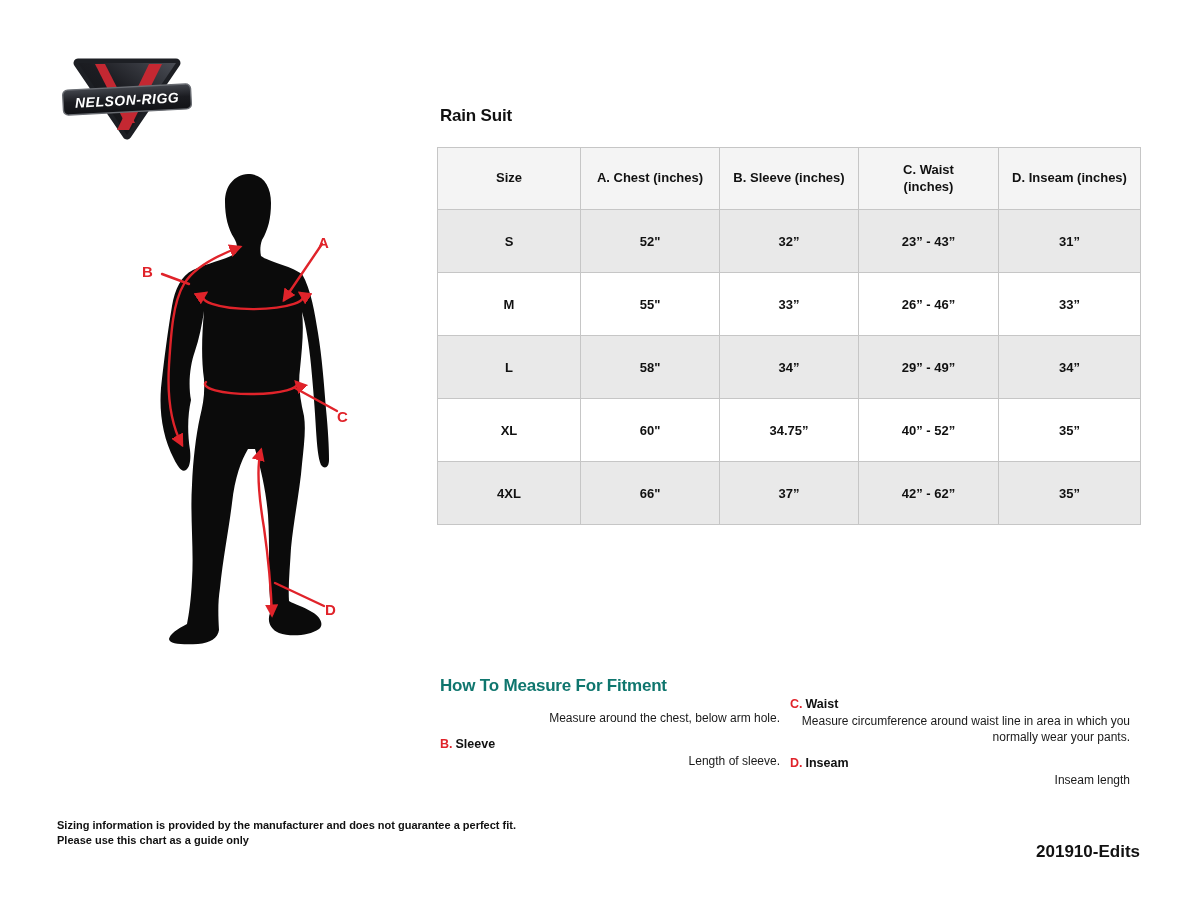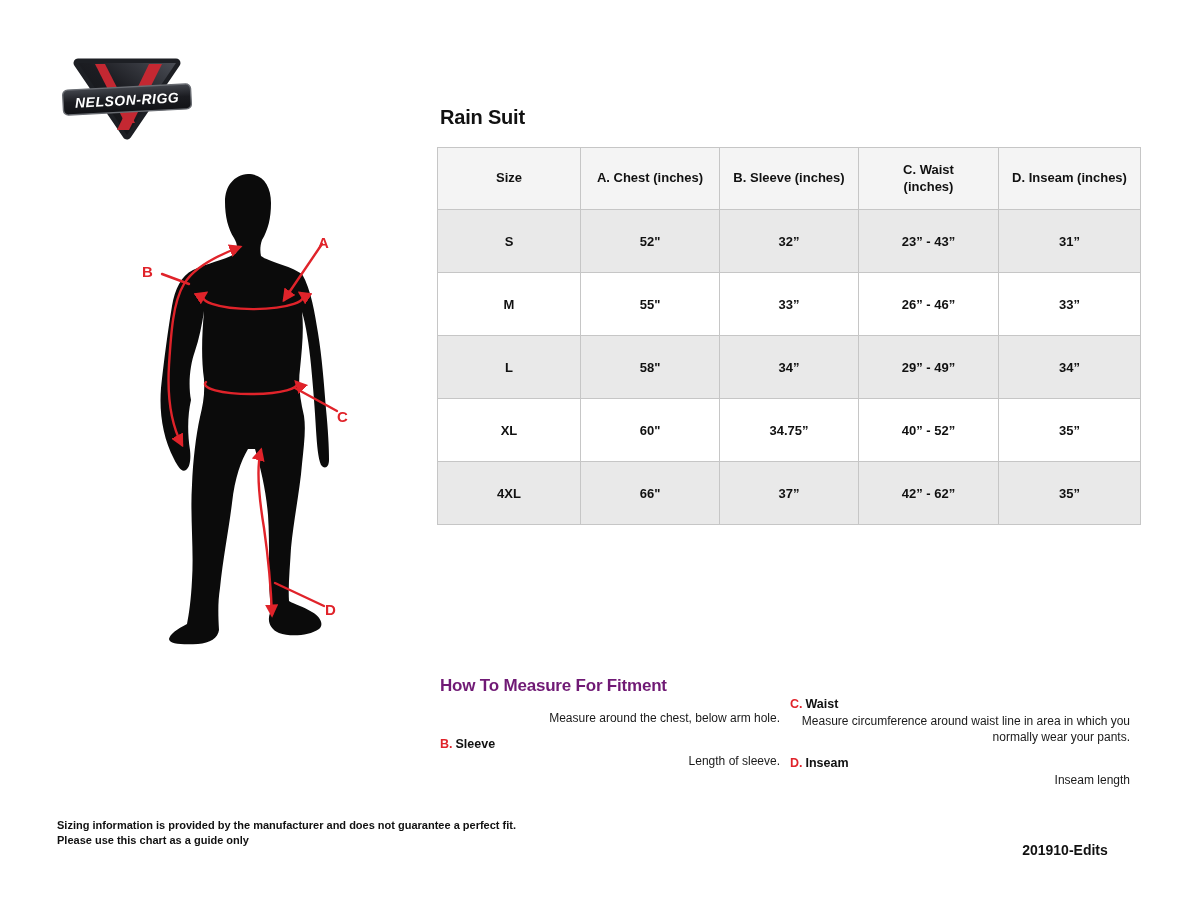--- a/index.html
+++ b/index.html
@@ -4,47 +4,47 @@
 <style>
   * { box-sizing: border-box; margin: 0; padding: 0; }
   html,body { width: 1200px; height: 900px; background: #ffffff;
     font-family: "Liberation Sans", sans-serif; color: #1a1a1a; overflow: hidden; }
   .canvas { position: relative; width: 1200px; height: 900px; background: #fff; }
 
   .logo { position: absolute; left: 62px; top: 50px; width: 130px; height: 97px; }
 
   .figure { position: absolute; left: 128px; top: 158px; width: 250px; height: 510px; }
 
-  .page-title { position: absolute; left: 440px; top: 106px; font-size: 20px;
+  .page-title { position: absolute; left: 440px; top: 106px; font-size: 17px;
     font-weight: 700; letter-spacing: -0.2px; color: #111; }
 
   table.size-chart { position: absolute; left: 437px; top: 147px; width: 703px;
     border-collapse: collapse; table-layout: fixed; }
   .size-chart th, .size-chart td { border: 1px solid #c6c6c6; text-align: center;
     vertical-align: middle; font-size: 13px; color: #111; }
   .size-chart thead th { height: 62px; background: #f4f4f4; font-weight: 700;
     white-space: pre-line; line-height: 1.25; }
   .size-chart tbody td { height: 63px; font-weight: 700; background: #ffffff; }
   .size-chart tbody tr:nth-child(odd) td { background: #e9e9e9; }
 
   .measure { position: absolute; left: 440px; top: 676px; width: 700px; }
-  .measure h2 { font-size: 17px; font-weight: 700; color: #701a75; letter-spacing: -0.2px;
+  .measure h2 { font-size: 17px; font-weight: 700; color: #0f766e; letter-spacing: -0.2px;
     margin-bottom: 14px; }
   .measure-cols { display: flex; }
   .mcol { width: 350px; }
   .mcol.right { margin-top: -13px; }
   .mi { margin-bottom: 11px; width: 340px; }
   .mi-label { font-size: 12.5px; font-weight: 700; color: #111; margin-bottom: 2px; }
   .mi-label .red { color: #e0232a; margin-right: 3px; }
   .mi-desc { font-size: 12px; line-height: 16px; color: #1a1a1a; text-align: right; }
 
   .disclaimer { position: absolute; left: 57px; top: 818px; font-size: 11px;
     font-weight: 700; line-height: 15px; color: #111; }
   .doc-ref { position: absolute; left: 990px; top: 842px; width: 150px;
-    text-align: center; font-size: 14px; font-weight: 700; color: #111; }
+    text-align: right; font-size: 17px; font-weight: 700; color: #111; }
 
   svg text { font-family: "Liberation Sans", sans-serif; }
 </style>
 </head>
 <body>
 
 <div class="canvas">
 
   <svg class="logo" viewBox="0 0 130 95" aria-hidden="true">
     <defs>

